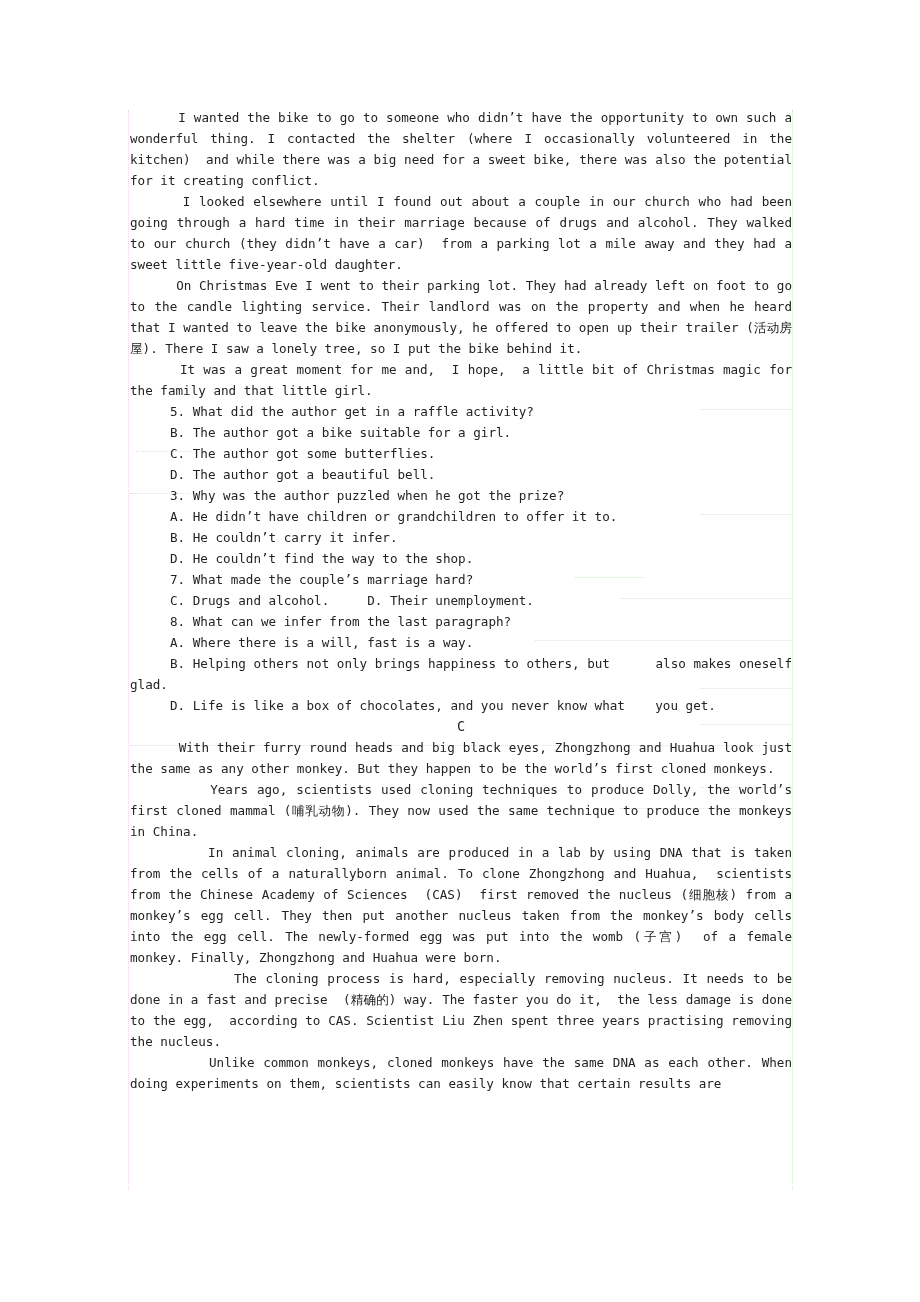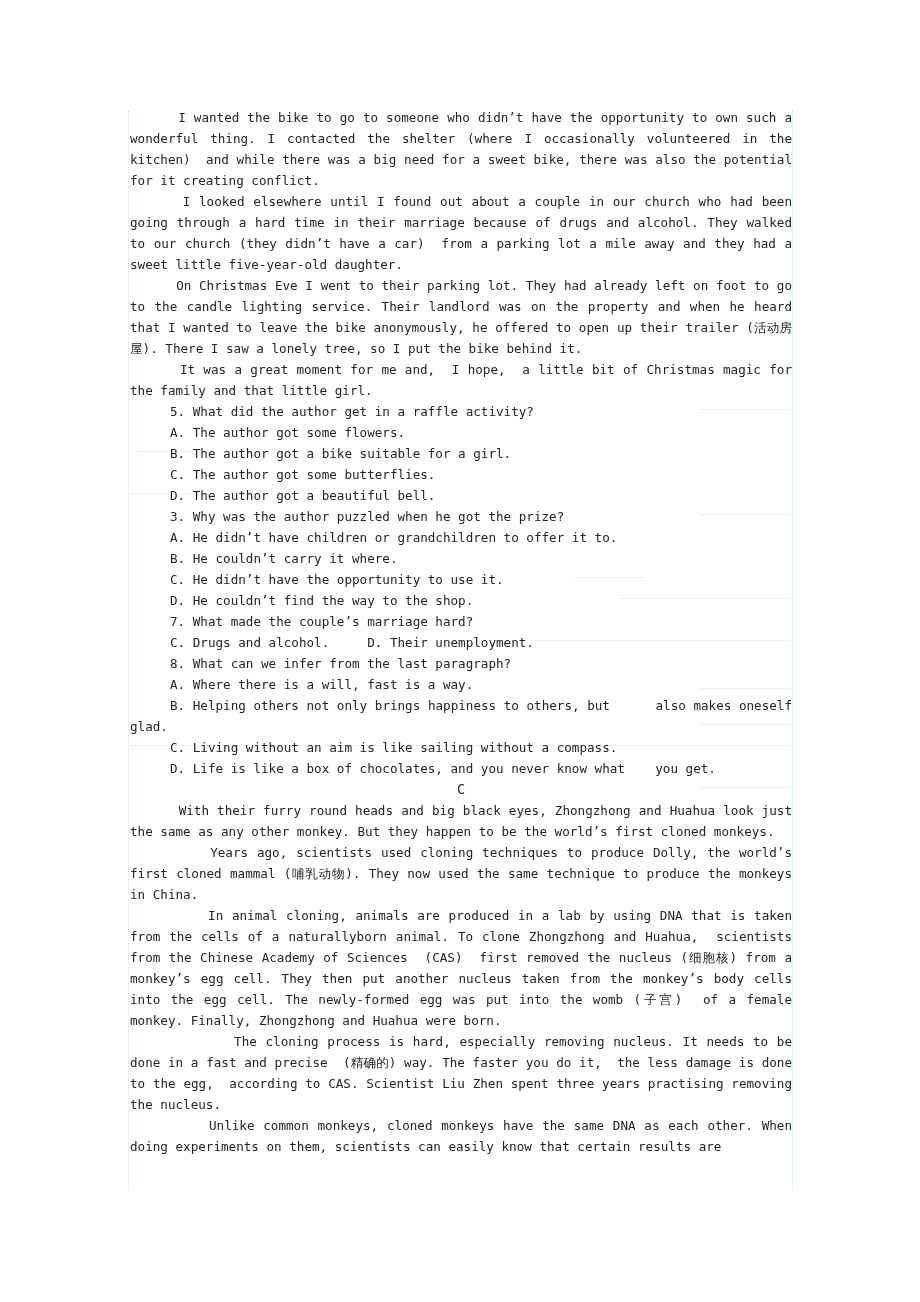--- a/index.html
+++ b/index.html
@@ -74,44 +74,41 @@
 
   <div class="content">
 
     <div class="para">      I wanted the bike to go to someone who didn’t have the opportunity to own such a wonderful thing. I contacted the shelter (where I occasionally volunteered in the kitchen)  and while there was a big need for a sweet bike, there was also the potential for it creating conflict.</div>
     <div class="para">      I looked elsewhere until I found out about a couple in our church who had been going through a hard time in their marriage because of drugs and alcohol. They walked to our church (they didn’t have a car)  from a parking lot a mile away and they had a sweet little five-year-old daughter.</div>
     <div class="para">      On Christmas Eve I went to their parking lot. They had already left on foot to go to the candle lighting service. Their landlord was on the property and when he heard that I wanted to leave the bike anonymously, he offered to open up their trailer (活动房屋). There I saw a lonely tree, so I put the bike behind it.</div>
     <div class="para">      It was a great moment for me and,  I hope,  a little bit of Christmas magic for the family and that little girl.</div>
 
     <div>
       <div class="qline">5. What did the author get in a raffle activity?</div>
-      <div class="qline">A. The author got some flowers.</div>
       <div class="qline">B. The author got a bike suitable for a girl.</div>
       <div class="qline">C. The author got some butterflies.</div>
       <div class="qline">D. The author got a beautiful bell.</div>
     </div>
 
     <div>
       <div class="qline">3. Why was the author puzzled when he got the prize?</div>
       <div class="qline">A. He didn’t have children or grandchildren to offer it to.</div>
-      <div class="qline">B. He couldn’t carry it where.</div>
-      <div class="qline">C. He didn’t have the opportunity to use it.</div>
+      <div class="qline">B. He couldn’t carry it infer.</div>
       <div class="qline">D. He couldn’t find the way to the shop.</div>
     </div>
 
     <div>
       <div class="qline">7. What made the couple’s marriage hard?</div>
       <div class="qline">C. Drugs and alcohol.     D. Their unemployment.</div>
     </div>
 
     <div>
       <div class="qline">8. What can we infer from the last paragraph?</div>
       <div class="qline">A. Where there is a will, fast is a way.</div>
       <div class="qline">B. Helping others not only brings happiness to others, but      also makes oneself glad.</div>
-      <div class="qline">C. Living without an aim is like sailing without a compass.</div>
       <div class="qline">D. Life is like a box of chocolates, and you never know what    you get.</div>
     </div>
 
     <div class="section-heading">C</div>
 
     <div class="para">      With their furry round heads and big black eyes, Zhongzhong and Huahua look just the same as any other monkey. But they happen to be the world’s first cloned monkeys.</div>
     <div class="para">         Years ago, scientists used cloning techniques to produce Dolly, the world’s first cloned mammal (哺乳动物). They now used the same technique to produce the monkeys in China.</div>
     <div class="para">         In animal cloning, animals are produced in a lab by using DNA that is taken from the cells of a naturallyborn animal. To clone Zhongzhong and Huahua,  scientists from the Chinese Academy of Sciences  (CAS)  first removed the nucleus (细胞核) from a monkey’s egg cell. They then put another nucleus taken from the monkey’s body cells into the egg cell. The newly-formed egg was put into the womb (子宫)  of a female monkey. Finally, Zhongzhong and Huahua were born.</div>
     <div class="para">            The cloning process is hard, especially removing nucleus. It needs to be done in a fast and precise  (精确的) way. The faster you do it,  the less damage is done to the egg,  according to CAS. Scientist Liu Zhen spent three years practising removing the nucleus.</div>
     <div class="para">         Unlike common monkeys, cloned monkeys have the same DNA as each other. When doing experiments on them, scientists can easily know that certain results are</div>

